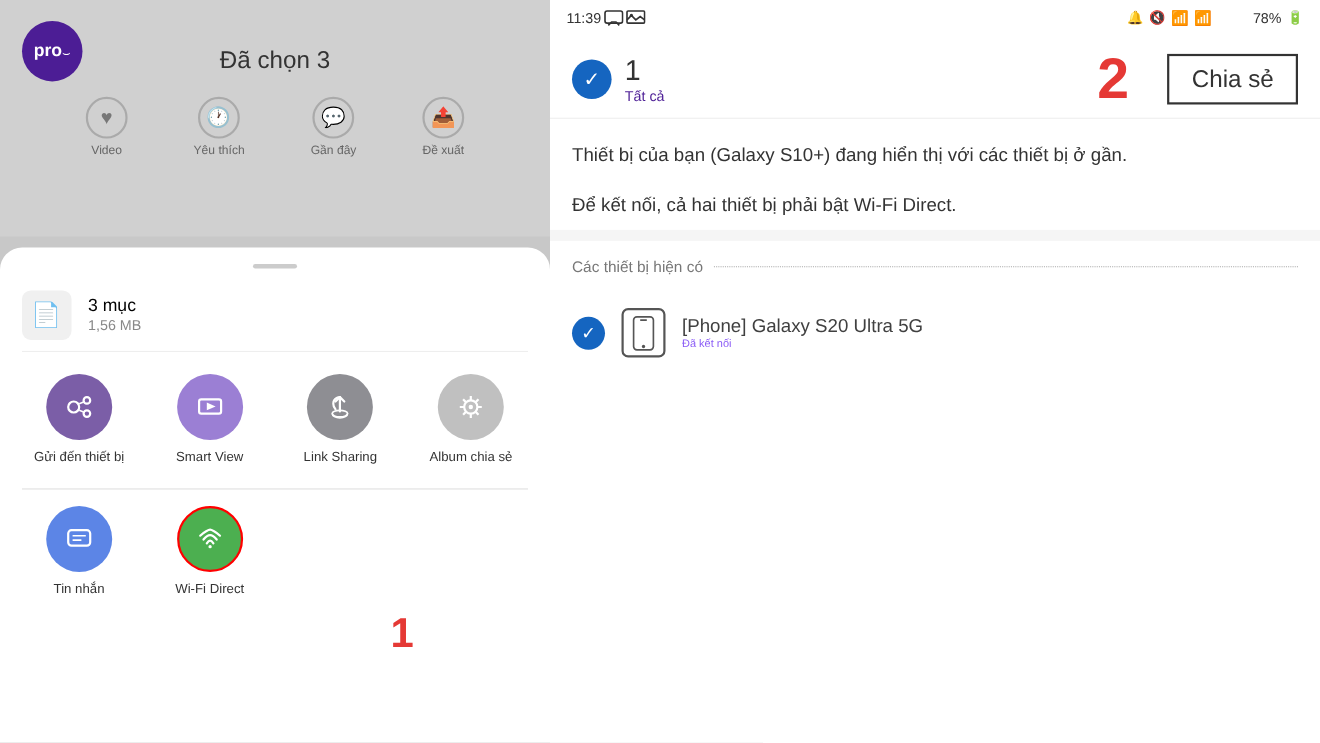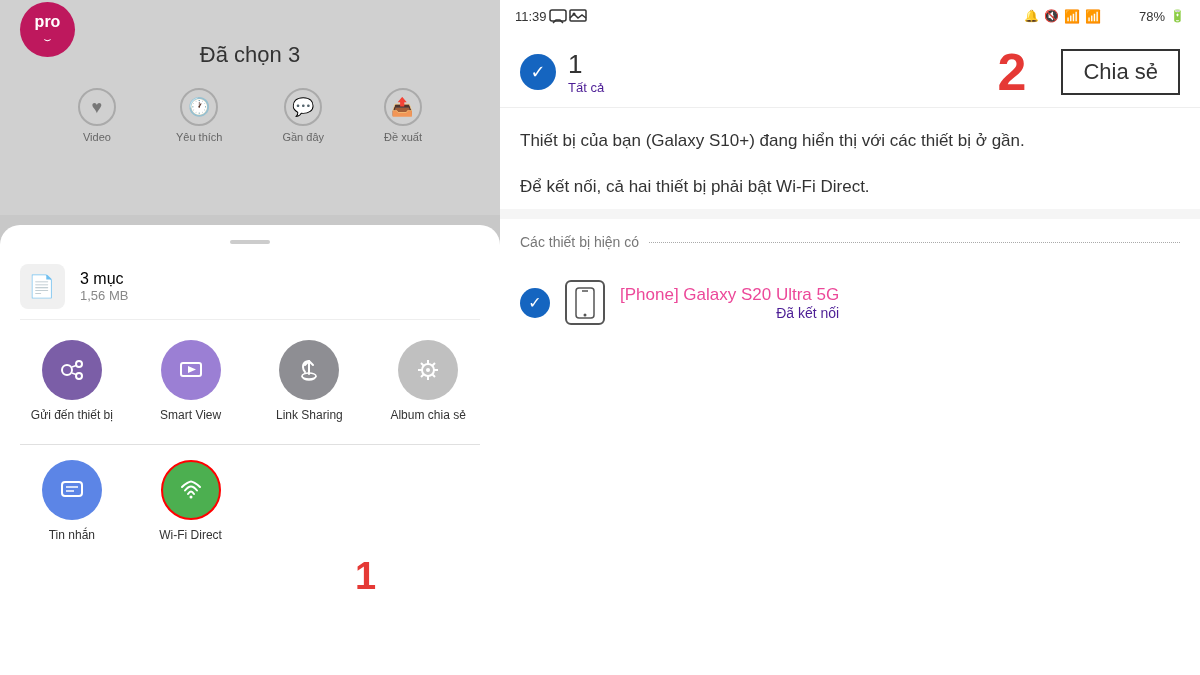--- a/index.html
+++ b/index.html
@@ -29,28 +29,28 @@
       display: flex;
       flex-direction: column;
       align-items: center;
       justify-content: flex-start;
       padding-top: 18px;
       position: relative;
     }
 
     .pro-logo {
       position: absolute;
-      top: 2px;
+      top: 19px;
       left: 20px;
       width: 55px;
       height: 55px;
       border-radius: 50%;
-      background: #be185d;
-      display: flex;
-      flex-direction: column;
+      background: #4c1d95;
+      display: flex;
+      flex-direction: row;
       align-items: center;
       justify-content: center;
     }
     .pro-logo .pro-text {
       color: white;
       font-size: 16px;
       font-weight: bold;
       line-height: 1;
     }
     .pro-logo .smile {
@@ -350,27 +350,26 @@
       border-radius: 6px;
       display: flex;
       align-items: center;
       justify-content: center;
       font-size: 20px;
       color: #555;
       position: relative;
     }
     .device-info .device-name {
       font-size: 17px;
-      color: #ec4899;
+      color: #404040;
       font-weight: 500;
     }
     .device-info .device-status {
-      font-size: 14px;
-      color: #4c1d95;
-      text-align: right;
+      font-size: 10px;
+      color: #8b5cf6;
     }
 
     
     .gray-section {
       background: #f5f5f5;
       height: 10px;
     }
   </style>
 </head>
 <body>

